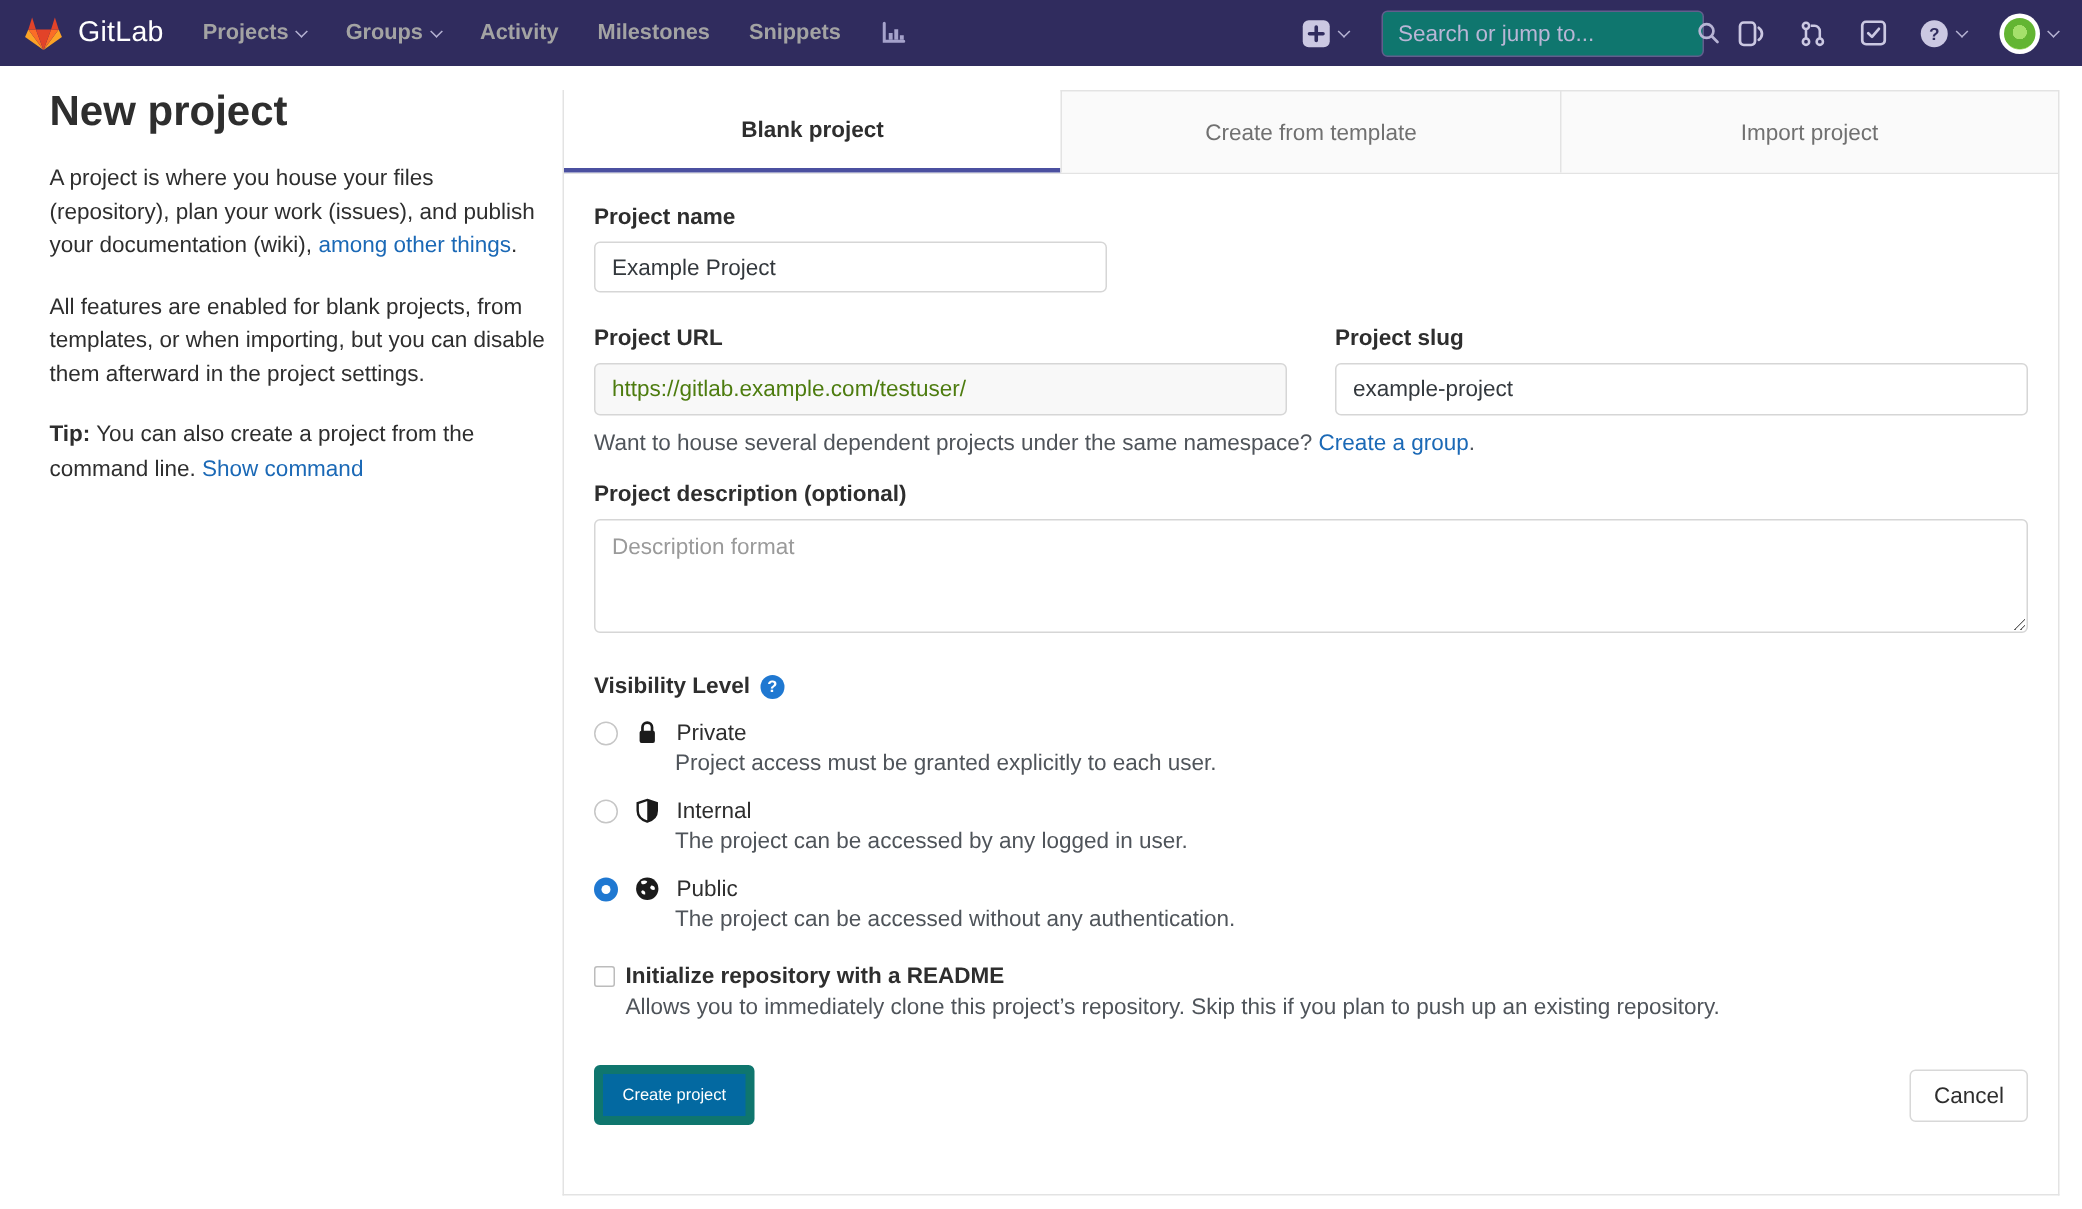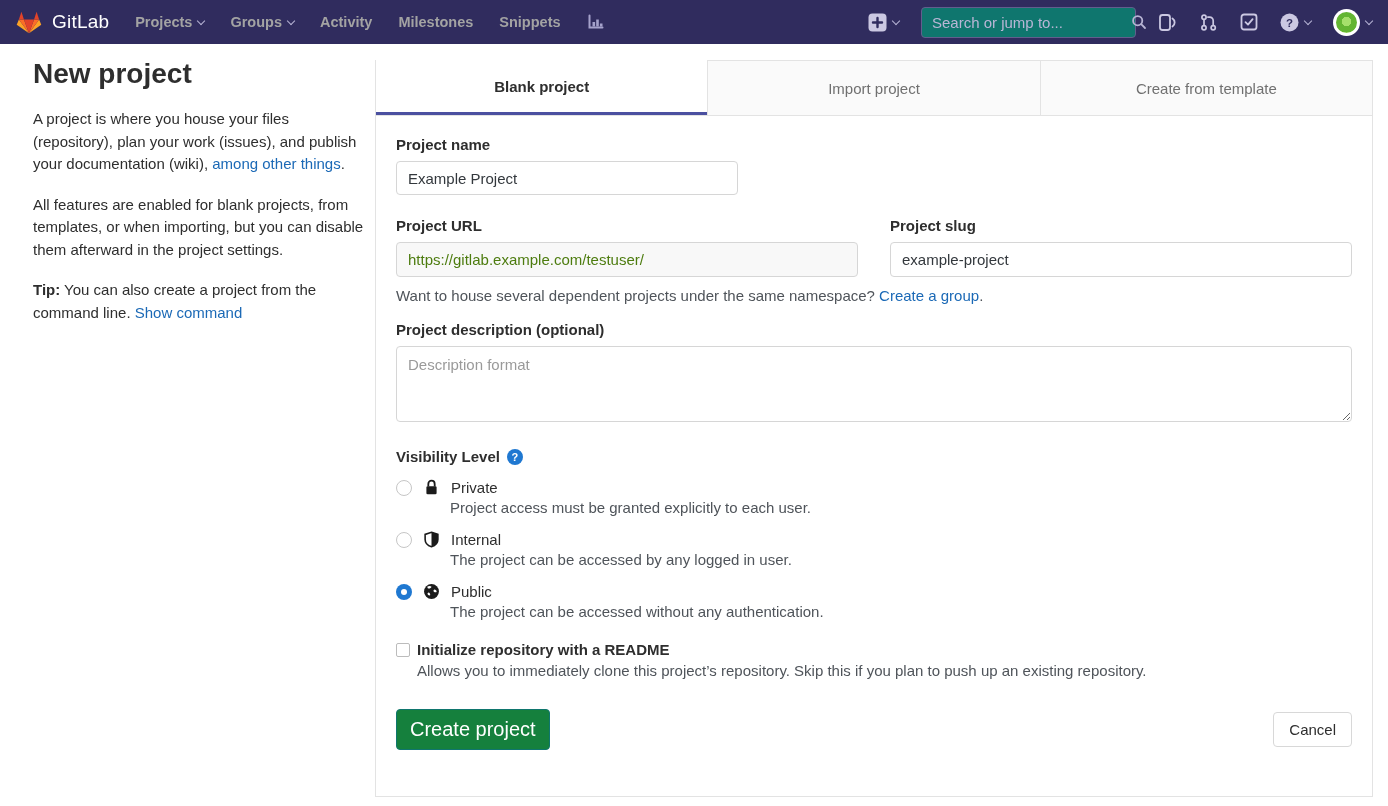--- a/index.html
+++ b/index.html
@@ -123,21 +123,21 @@
   .readme-top { display:flex; align-items:center; gap:7px; }
   .checkbox {
     width:14px; height:14px; border:1px solid #bcbcbc; border-radius:2px;
     background:#fff; cursor:pointer; flex:none;
   }
   .readme-label { font-size:15px; font-weight:700; color:#2e2e2e; cursor:pointer; }
   .readme-desc { font-size:15px; color:#4f545a; margin:4px 0 0 21px; }
 
   .actions { display:flex; justify-content:space-between; align-items:center; margin-top:30px; }
   .btn-create {
-    background:#15803d; border:1px solid #0f766e; color:#fff; font-size:20px;
+    background:#0369a1; border:6px solid #0f766e; color:#fff; font-size:11px;
     padding:8px 13px; border-radius:4px; cursor:pointer; font-family:inherit;
   }
   .btn-cancel {
     background:#fff; border:1px solid #d8d8d8; color:#2e2e2e; font-size:15px;
     padding:8px 15px; border-radius:4px; cursor:pointer; font-family:inherit;
   }
   svg { display:block; }
 </style>
 </head>
 <body>
@@ -256,22 +256,22 @@
   <div class="side">
     <h1>New project</h1>
     <p><span>A project is where you house your files (repository), plan your work (issues), and publish your documentation (wiki), </span><a class="link">among other things</a><span>.</span></p>
     <p>All features are enabled for blank projects, from templates, or when importing, but you can disable them afterward in the project settings.</p>
     <p><b>Tip:</b><span> You can also create a project from the command line. </span><a class="link">Show command</a></p>
   </div>
 
   <div class="panel">
     <div class="tabbar">
       <div class="tab active">Blank project</div>
+      <div class="tab">Create from template</div>
       <div class="tab">Import project</div>
-      <div class="tab">Create from template</div>
     </div>
 
     <div class="panel-body">
       <label class="f-label">Project name</label>
       <input class="text-input name-input" type="text" value="Example Project" style="">
 
       <div class="row2">
         <div class="col">
           <label class="f-label">Project URL</label>
           <input class="text-input readonly" type="text" value="https://gitlab.example.com/testuser/" style="">

